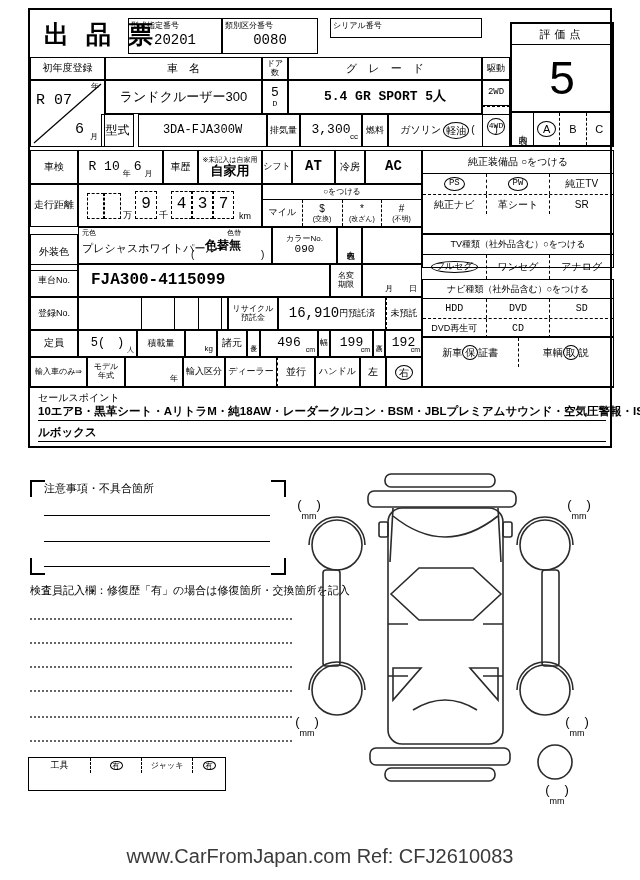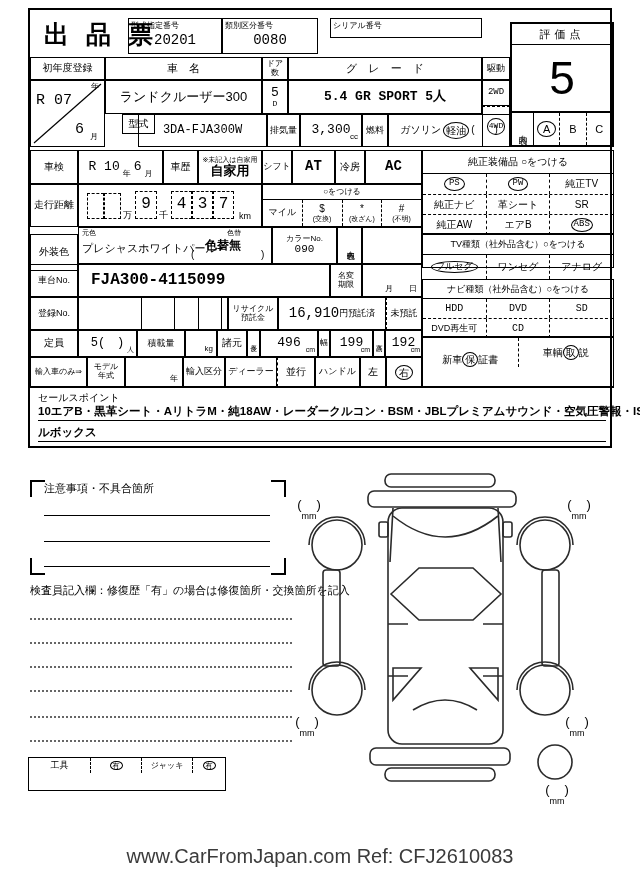--- a/index.html
+++ b/index.html
@@ -78,21 +78,21 @@
     <div class="cl col" style="left:232px;top:70px;width:26px;height:34px">
       <span class="mono" style="font-size:13px">5</span>
       <span class="mono" style="font-size:8px">D</span>
     </div>
     <div class="cl mono" style="left:258px;top:70px;width:194px;height:34px;font-size:13px;font-weight:bold">5.4 GR SPORT 5人</div>
     <div class="cl mono" style="left:452px;top:70px;width:28px;height:26px;font-size:9px">2WD</div>
     <div class="cl" style="left:452px;top:96px;width:28px;height:41px;border-top-style:dashed">
         <span class="crc mono" style="font-size:8px;padding:3px 1px">4WD</span>
       </div>
 
-    <div class="cl" style="left:92px;top:104px;width:33px;height:20px;font-size:10px">型式</div>
+    <div class="cl" style="left:71px;top:104px;width:33px;height:33px;font-size:12px">型式</div>
     <div class="cl mono" style="left:108px;top:104px;width:129px;height:33px;font-size:12px">3DA-FJA300W</div>
     <div class="cl" style="left:237px;top:104px;width:33px;height:33px;font-size:9px">排気量</div>
     <div class="cl" style="left:270px;top:104px;width:62px;height:33px">
       <span class="mono" style="font-size:13px">3,300</span>
       <span class="ab" style="right:3px;bottom:4px;font-size:8px">cc</span>
     </div>
     <div class="cl" style="left:332px;top:104px;width:26px;height:33px;font-size:9px">燃料</div>
     <div class="cl" style="left:358px;top:104px;width:122px;height:33px;gap:2px;font-size:10px">
       <span>ガソリン</span>
       <span class="crc" style="padding:2px 2px">軽油</span>
@@ -237,27 +237,20 @@
         <div class="dashl">
             <span class="crc mono" style="font-size:9px">PW</span>
           </div>
         <div class="dashl">純正TV</div>
       </div>
       <div class="g3 dasht" style="height:19px">
         <div>純正ナビ</div>
         <div class="dashl">革シート</div>
         <div class="dashl">SR</div>
       </div>
-      <div class="g3 dasht" style="height:20px">
-        <div>純正AW</div>
-        <div class="dashl">エアB</div>
-        <div class="dashl">
-            <span class="crc mono" style="font-size:9px;padding:1px 2px">ABS</span>
-          </div>
-      </div>
     </div>
     <div class="grp" style="left:392px;top:224px;width:192px;height:34px">
       <div style="height:19px;border-bottom:1px solid #000;display:flex;align-items:center;justify-content:center;font-size:9px">TV種類（社外品含む）○をつける</div>
       <div class="g3" style="height:24px">
         <div>
             <span class="crc" style="font-size:9px;padding:0 4px">フルセグ</span>
           </div>
         <div class="dashl">ワンセグ</div>
         <div class="dashl">アナログ</div>
       </div>
@@ -270,21 +263,21 @@
         <div class="dashl mono">SD</div>
       </div>
       <div class="g3 dasht" style="height:19px">
         <div style="font-size:9px">DVD再生可</div>
         <div class="dashl mono">CD</div>
         <div class="dashl"></div>
       </div>
     </div>
     <div class="grp" style="left:392px;top:327px;width:192px;height:50px">
       <div style="height:29px;display:flex">
-        <div style="flex:1;display:flex;align-items:flex-end;justify-content:center;font-size:10px">
+        <div style="flex:1;display:flex;align-items:center;justify-content:center;font-size:10px">
           <span>新車</span>
             <span class="crc" style="padding:1px 2px">保</span>
             <span>証書</span>
         </div>
         <div class="dashl" style="flex:1;display:flex;align-items:center;justify-content:center;font-size:10px">
           <span>車輌</span>
             <span class="crc" style="padding:1px 2px">取</span>
             <span>説</span>
         </div>
       </div>

